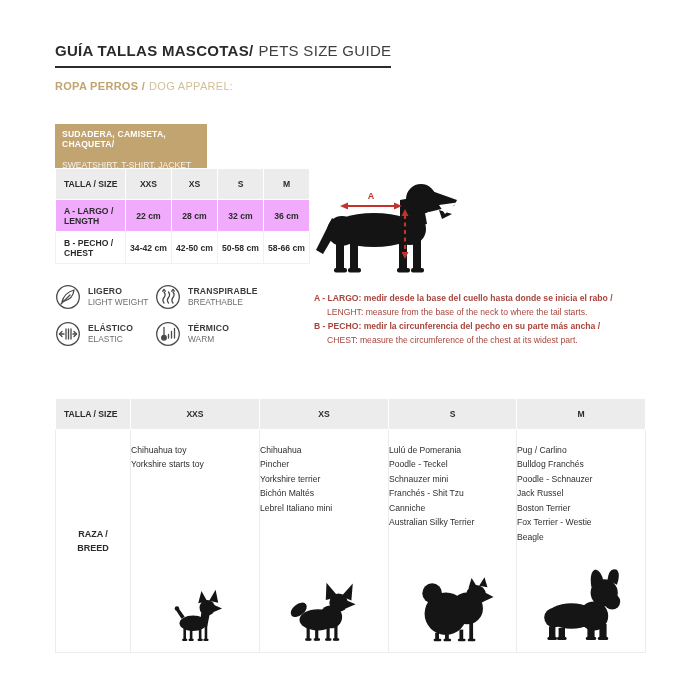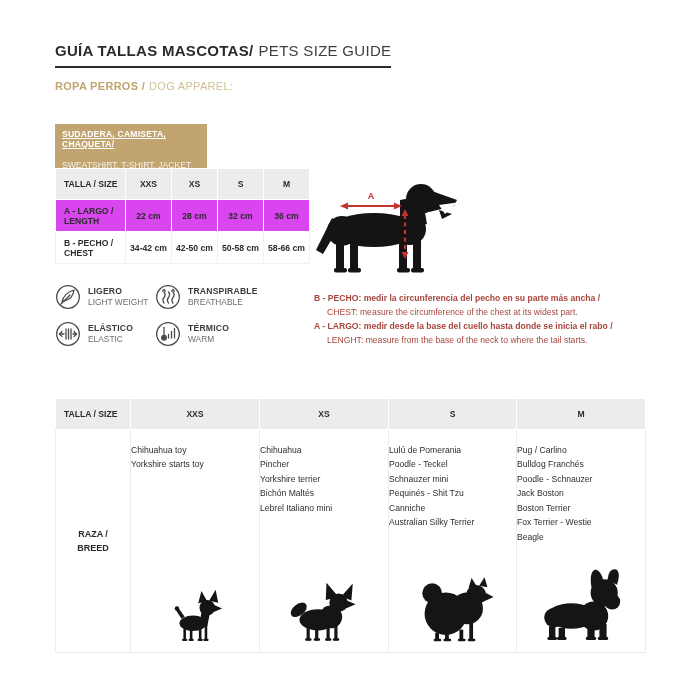--- a/index.html
+++ b/index.html
@@ -10,31 +10,31 @@
   .title-wrap{position:absolute;left:55px;top:42px;}
   .title{display:inline-block;font-size:15px;font-weight:700;letter-spacing:.3px;
          border-bottom:2px solid #2b2b2b;padding-bottom:7px;white-space:nowrap;}
   .title .en{font-weight:400;color:#3f3f3f;margin-left:5px;}
   .subtitle{position:absolute;left:55px;top:80px;font-size:11px;font-weight:700;
             color:#c2a470;letter-spacing:.3px;white-space:nowrap;}
   .subtitle .en{font-weight:400;color:#d2bf97;margin-left:4px;}
 
   
   .badge{position:absolute;left:55px;top:124px;width:152px;box-sizing:border-box;
-         background:#c2a470;color:#fff;padding:5px 7px;text-decoration:underline;}
+         background:#c2a470;color:#fff;padding:5px 7px;}
   .badge .l1{display:block;font-size:8.6px;font-weight:700;letter-spacing:.2px;}
   .badge .l2{display:block;font-size:8.6px;font-weight:400;color:rgba(255,255,255,.85);margin-top:11px;}
 
   
   .size-table{position:absolute;left:55px;top:168px;border-collapse:collapse;table-layout:fixed;
               font-size:8.6px;text-align:center;}
   .size-table th,.size-table td{border:1px solid #fff;padding:0;}
   .size-table th{height:30px;background:#ececec;font-weight:700;}
   .size-table .lbl{text-align:left;padding-left:8px;}
-  .size-table .row-a td{height:31px;background:#d946ef;font-weight:700;}
+  .size-table .row-a td{height:31px;background:#f0abfc;font-weight:700;}
   .size-table .row-b td{height:31px;background:#fff;font-weight:700;border:1px solid #f1f1f1;}
 
   
   .diagram{position:absolute;left:314px;top:168px;}
 
   
   .features{position:absolute;left:55px;top:284px;display:grid;
             grid-template-columns:100px 100px;row-gap:11px;}
   .feature{display:flex;align-items:flex-start;gap:7px;}
   .f-icon{flex:0 0 auto;}
@@ -196,26 +196,26 @@
       </svg>
       <span>
         <span class="f-es">TÉRMICO</span>
         <span class="f-en">WARM</span>
       </span>
     </div>
   </div>
 
   <div class="notes">
     <div>
+      <div class="note-es">A - LARGO: medir desde la base del cuello hasta donde se inicia el rabo /</div>
+      <div class="note-en">LENGHT: measure from the base of the neck to where the tail starts.</div>
+    </div>
+    <div>
       <div class="note-es">B - PECHO: medir la circunferencia del pecho en su parte más ancha /</div>
       <div class="note-en">CHEST: measure the circumference of the chest at its widest part.</div>
-    </div>
-    <div>
-      <div class="note-es">A - LARGO: medir desde la base del cuello hasta donde se inicia el rabo /</div>
-      <div class="note-en">LENGHT: measure from the base of the neck to where the tail starts.</div>
     </div>
   </div>
 
   <table class="breed-table">
     <colgroup>
         <col style="width:75px">
         <col style="width:129px">
         <col style="width:129px">
         <col style="width:128px">
         <col style="width:129px">
@@ -295,21 +295,21 @@
             </svg>
           </div>
         </td>
 
         <td>
           <div class="cellwrap">
             <div class="breeds">
               <div>Lulú de Pomerania</div>
               <div>Poodle - Teckel</div>
               <div>Schnauzer mini</div>
-              <div>Pequinés - Shit Tzu</div>
+              <div>Franchés - Shit Tzu</div>
               <div>Canniche</div>
               <div>Australian Silky Terrier</div>
             </div>
             <svg class="dog" width="88" height="72" viewBox="0 0 115 95" fill="#151515">
               <circle cx="48" cy="55" r="28"></circle>
               <circle cx="76" cy="48" r="21"></circle>
               <circle cx="88" cy="30" r="13"></circle>
               <polygon points="78,21 82,8 89,19"></polygon>
               <polygon points="92,18 99,7 103,20"></polygon>
               <polygon points="96,25 111,33 96,40"></polygon>
@@ -326,21 +326,21 @@
             </svg>
           </div>
         </td>
 
         <td>
           <div class="cellwrap">
             <div class="breeds">
               <div>Pug / Carlino</div>
               <div>Bulldog Franchés</div>
               <div>Poodle - Schnauzer</div>
-              <div>Jack Boston</div>
+              <div>Jack Russel</div>
               <div>Boston Terrier</div>
               <div>Fox Terrier - Westie</div>
               <div>Beagle</div>
             </div>
             <svg class="dog" width="96" height="76" viewBox="0 0 120 95" fill="#151515">
               <path d="M73,24 Q70,5 78,2 Q86,4 88,17 Z"></path>
               <path d="M93,15 Q95,-1 104,2 Q110,6 105,21 Z"></path>
               <circle cx="89" cy="31" r="17"></circle>
               <circle cx="99" cy="42" r="10"></circle>
               <circle cx="76" cy="60" r="18"></circle>

